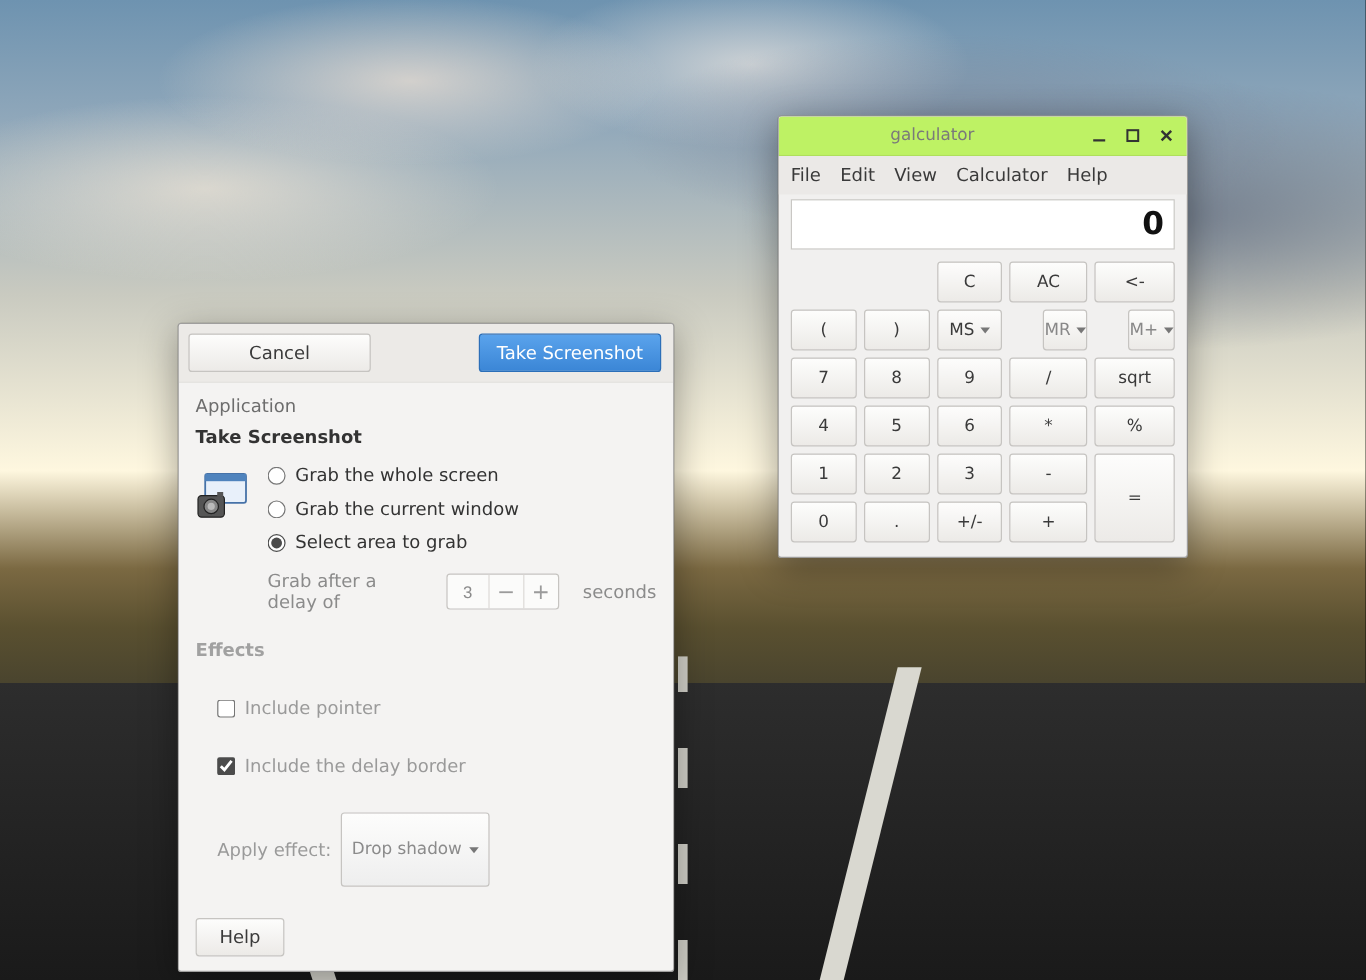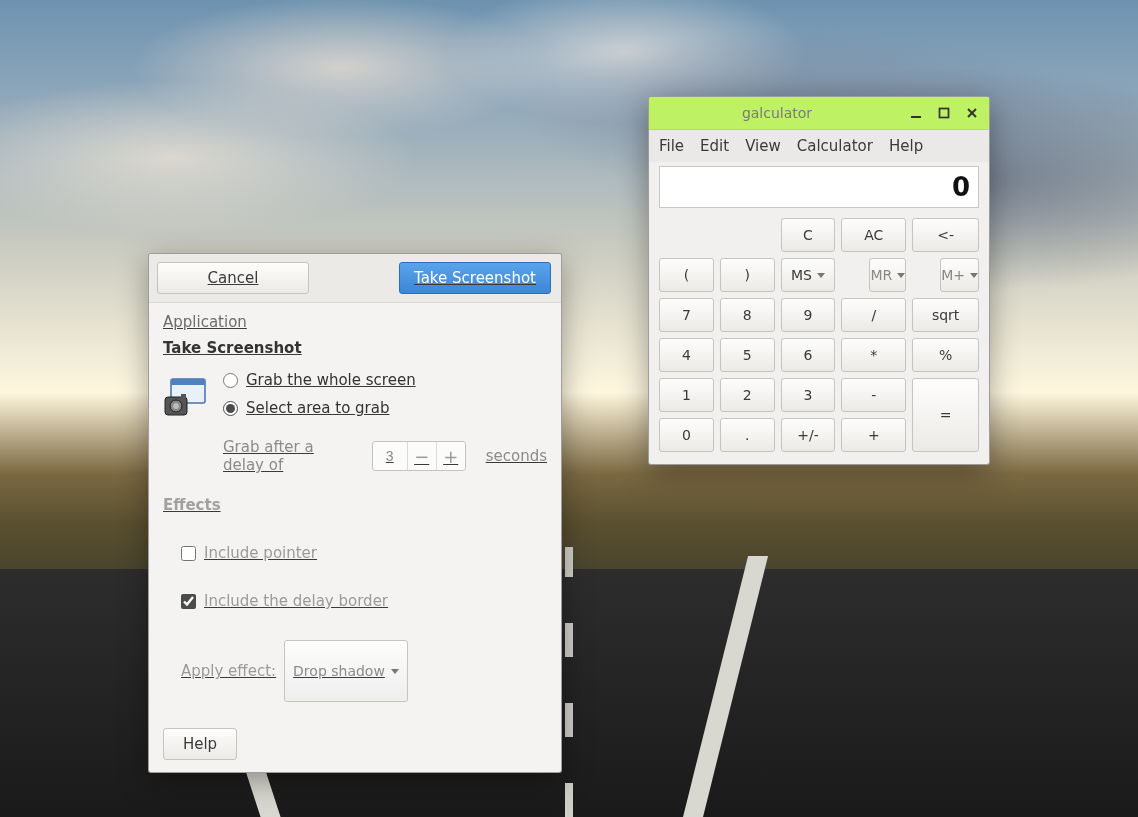--- a/index.html
+++ b/index.html
@@ -156,24 +156,23 @@
     display: inline-block;
   }
   .eq-btn {
     grid-row: span 2;
     height: auto;
   }
 
   
   .shot {
     left: 148px;
-    top: 253px;
+    top: 269px;
     width: 412px;
     background: #f4f3f2;
-    text-decoration: underline;
   }
   .shot-top {
     display: flex;
     gap: 90px;
     padding: 8px;
     background: #eceae7;
     border-top-left-radius: 3px;
     border-top-right-radius: 3px;
     border-bottom: 1px solid rgba(0,0,0,0.07);
   }
@@ -351,20 +350,24 @@
           <circle cx="13" cy="29" r="3" fill="#bbb"></circle>
           <rect x="18" y="17" width="5" height="4" fill="#555"></rect>
         </svg>
       </div>
       <div class="radio-list">
         <label class="radio-row">
           <input type="radio" name="grab" style="">
           <span>Grab the whole screen</span>
         </label>
         <label class="radio-row">
+          <input type="radio" name="grab" style="">
+          <span>Grab the current window</span>
+        </label>
+        <label class="radio-row">
           <input type="radio" name="grab" checked="" style="">
           <span>Select area to grab</span>
         </label>
       </div>
     </div>
 
     <div class="delay-row">
       <span>Grab after a delay of</span>
       <span class="spin">
         <input value="3" style="">

